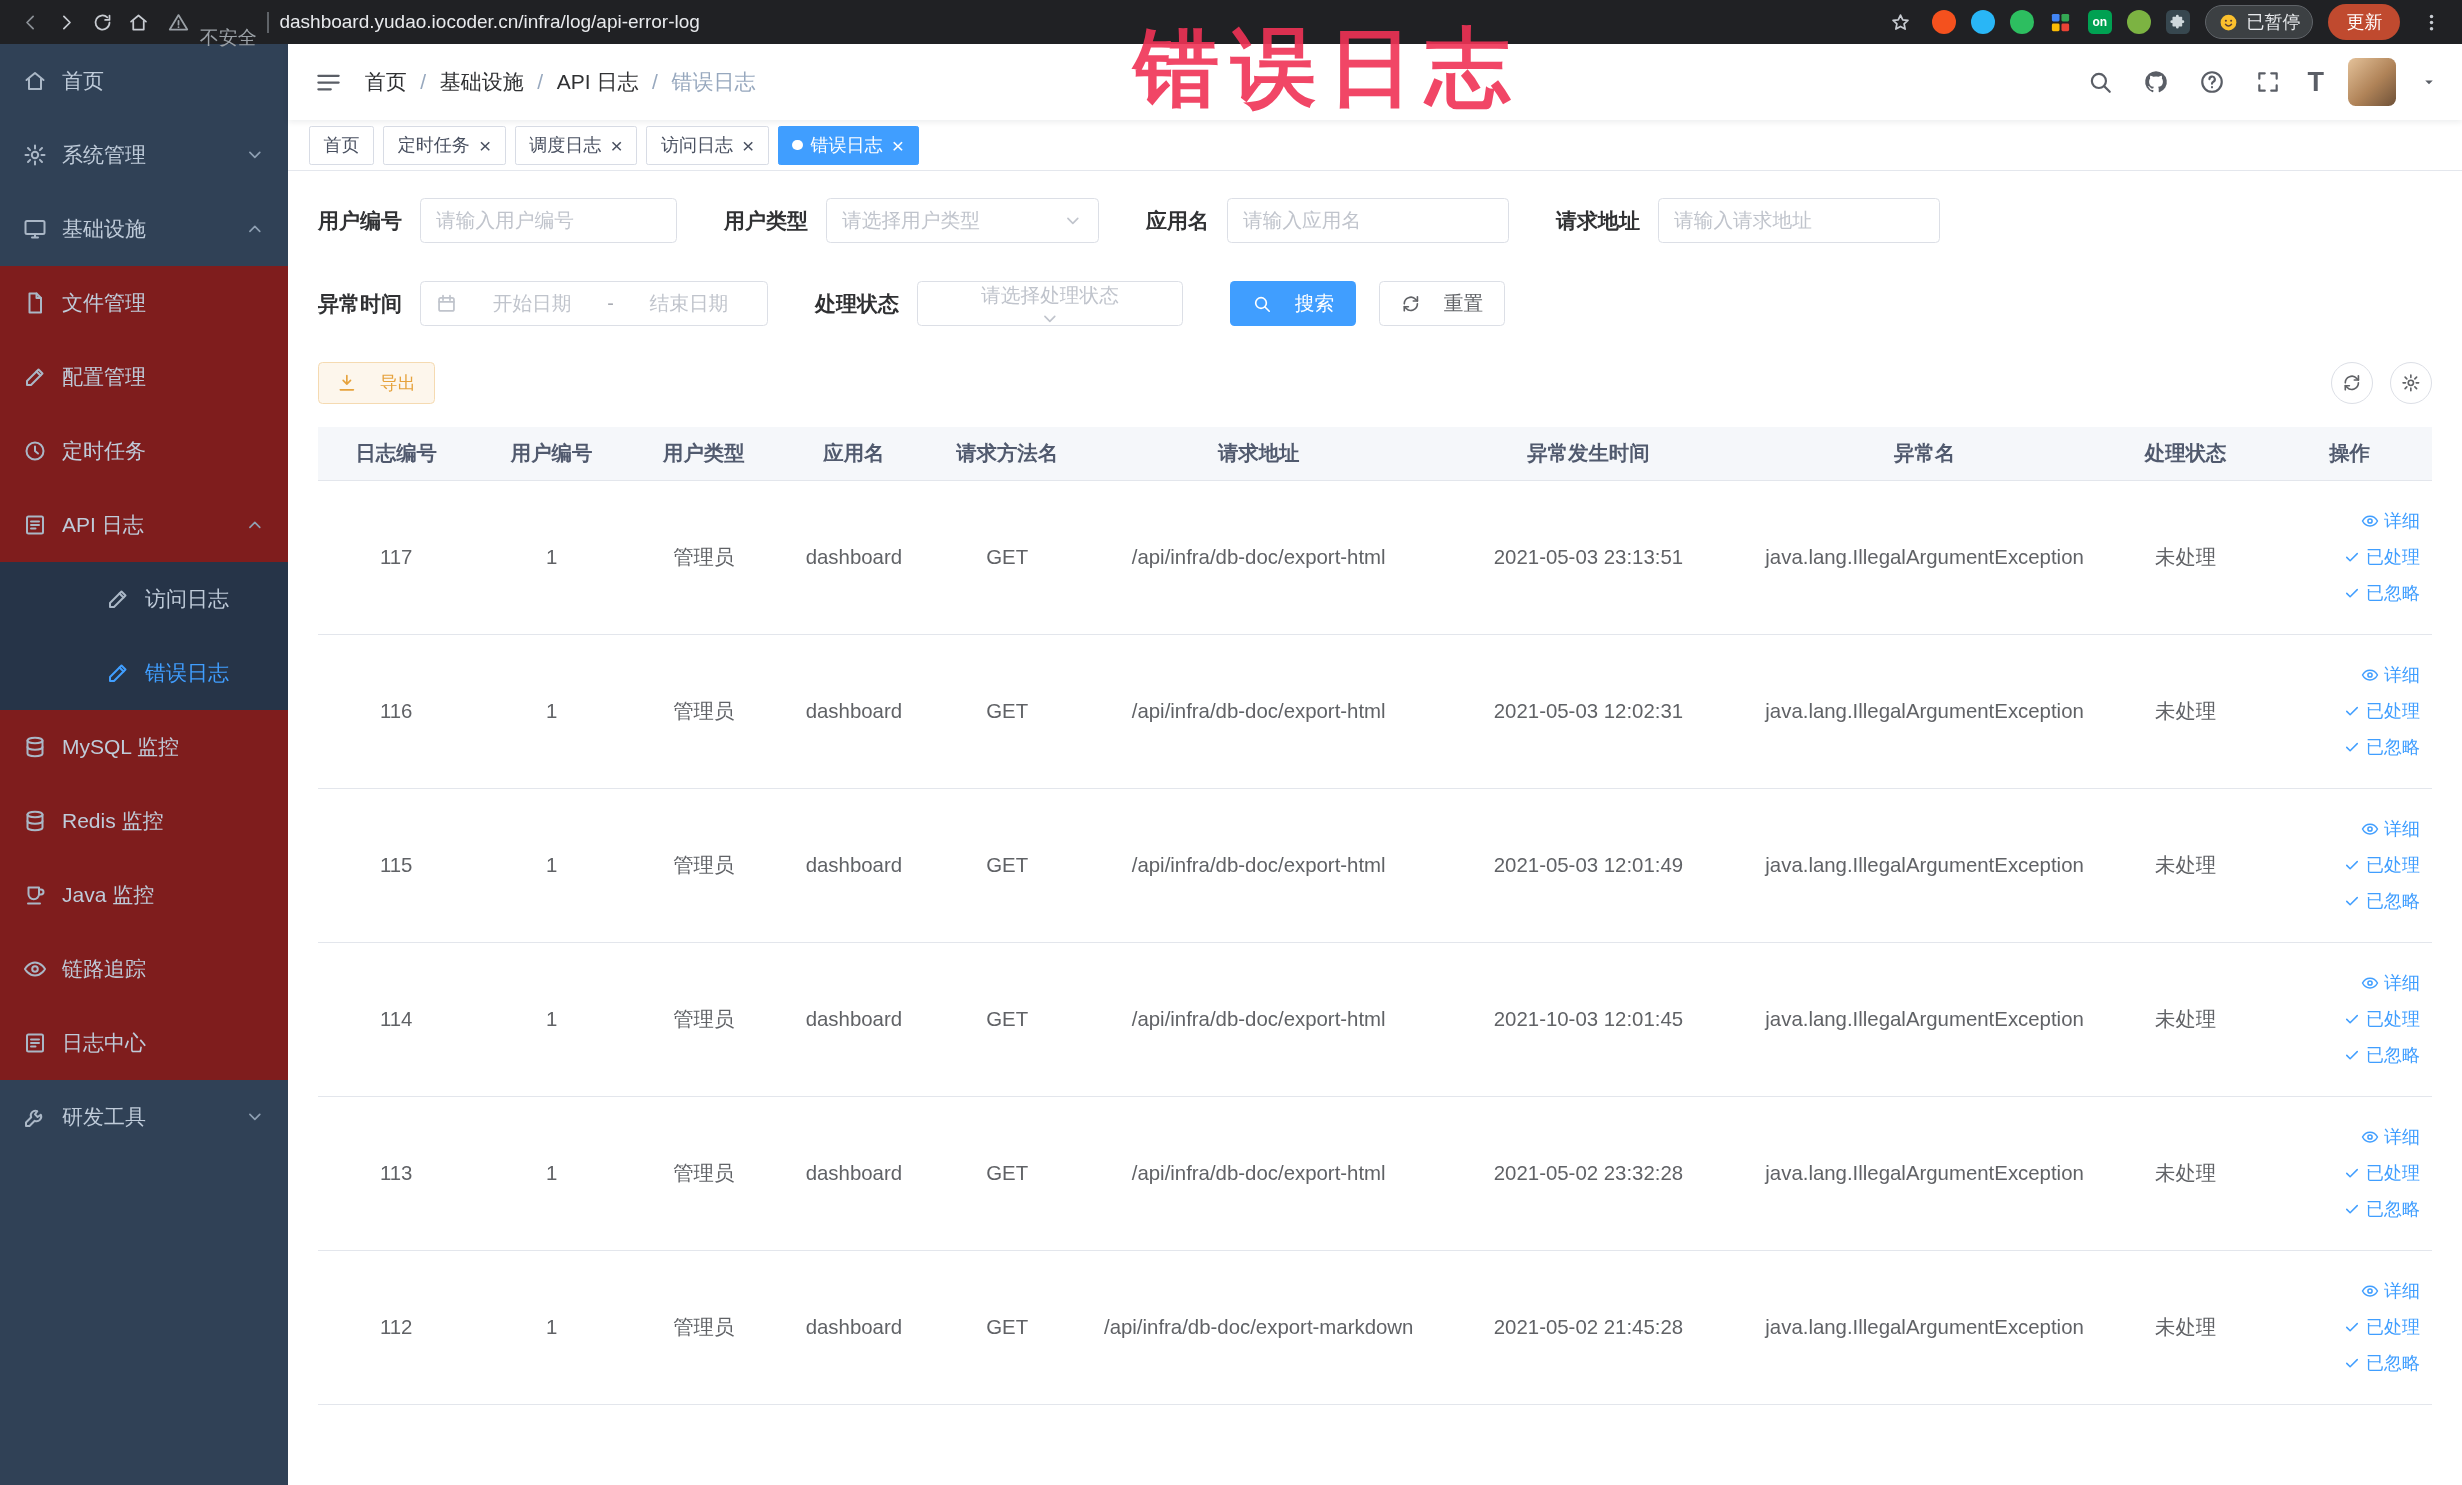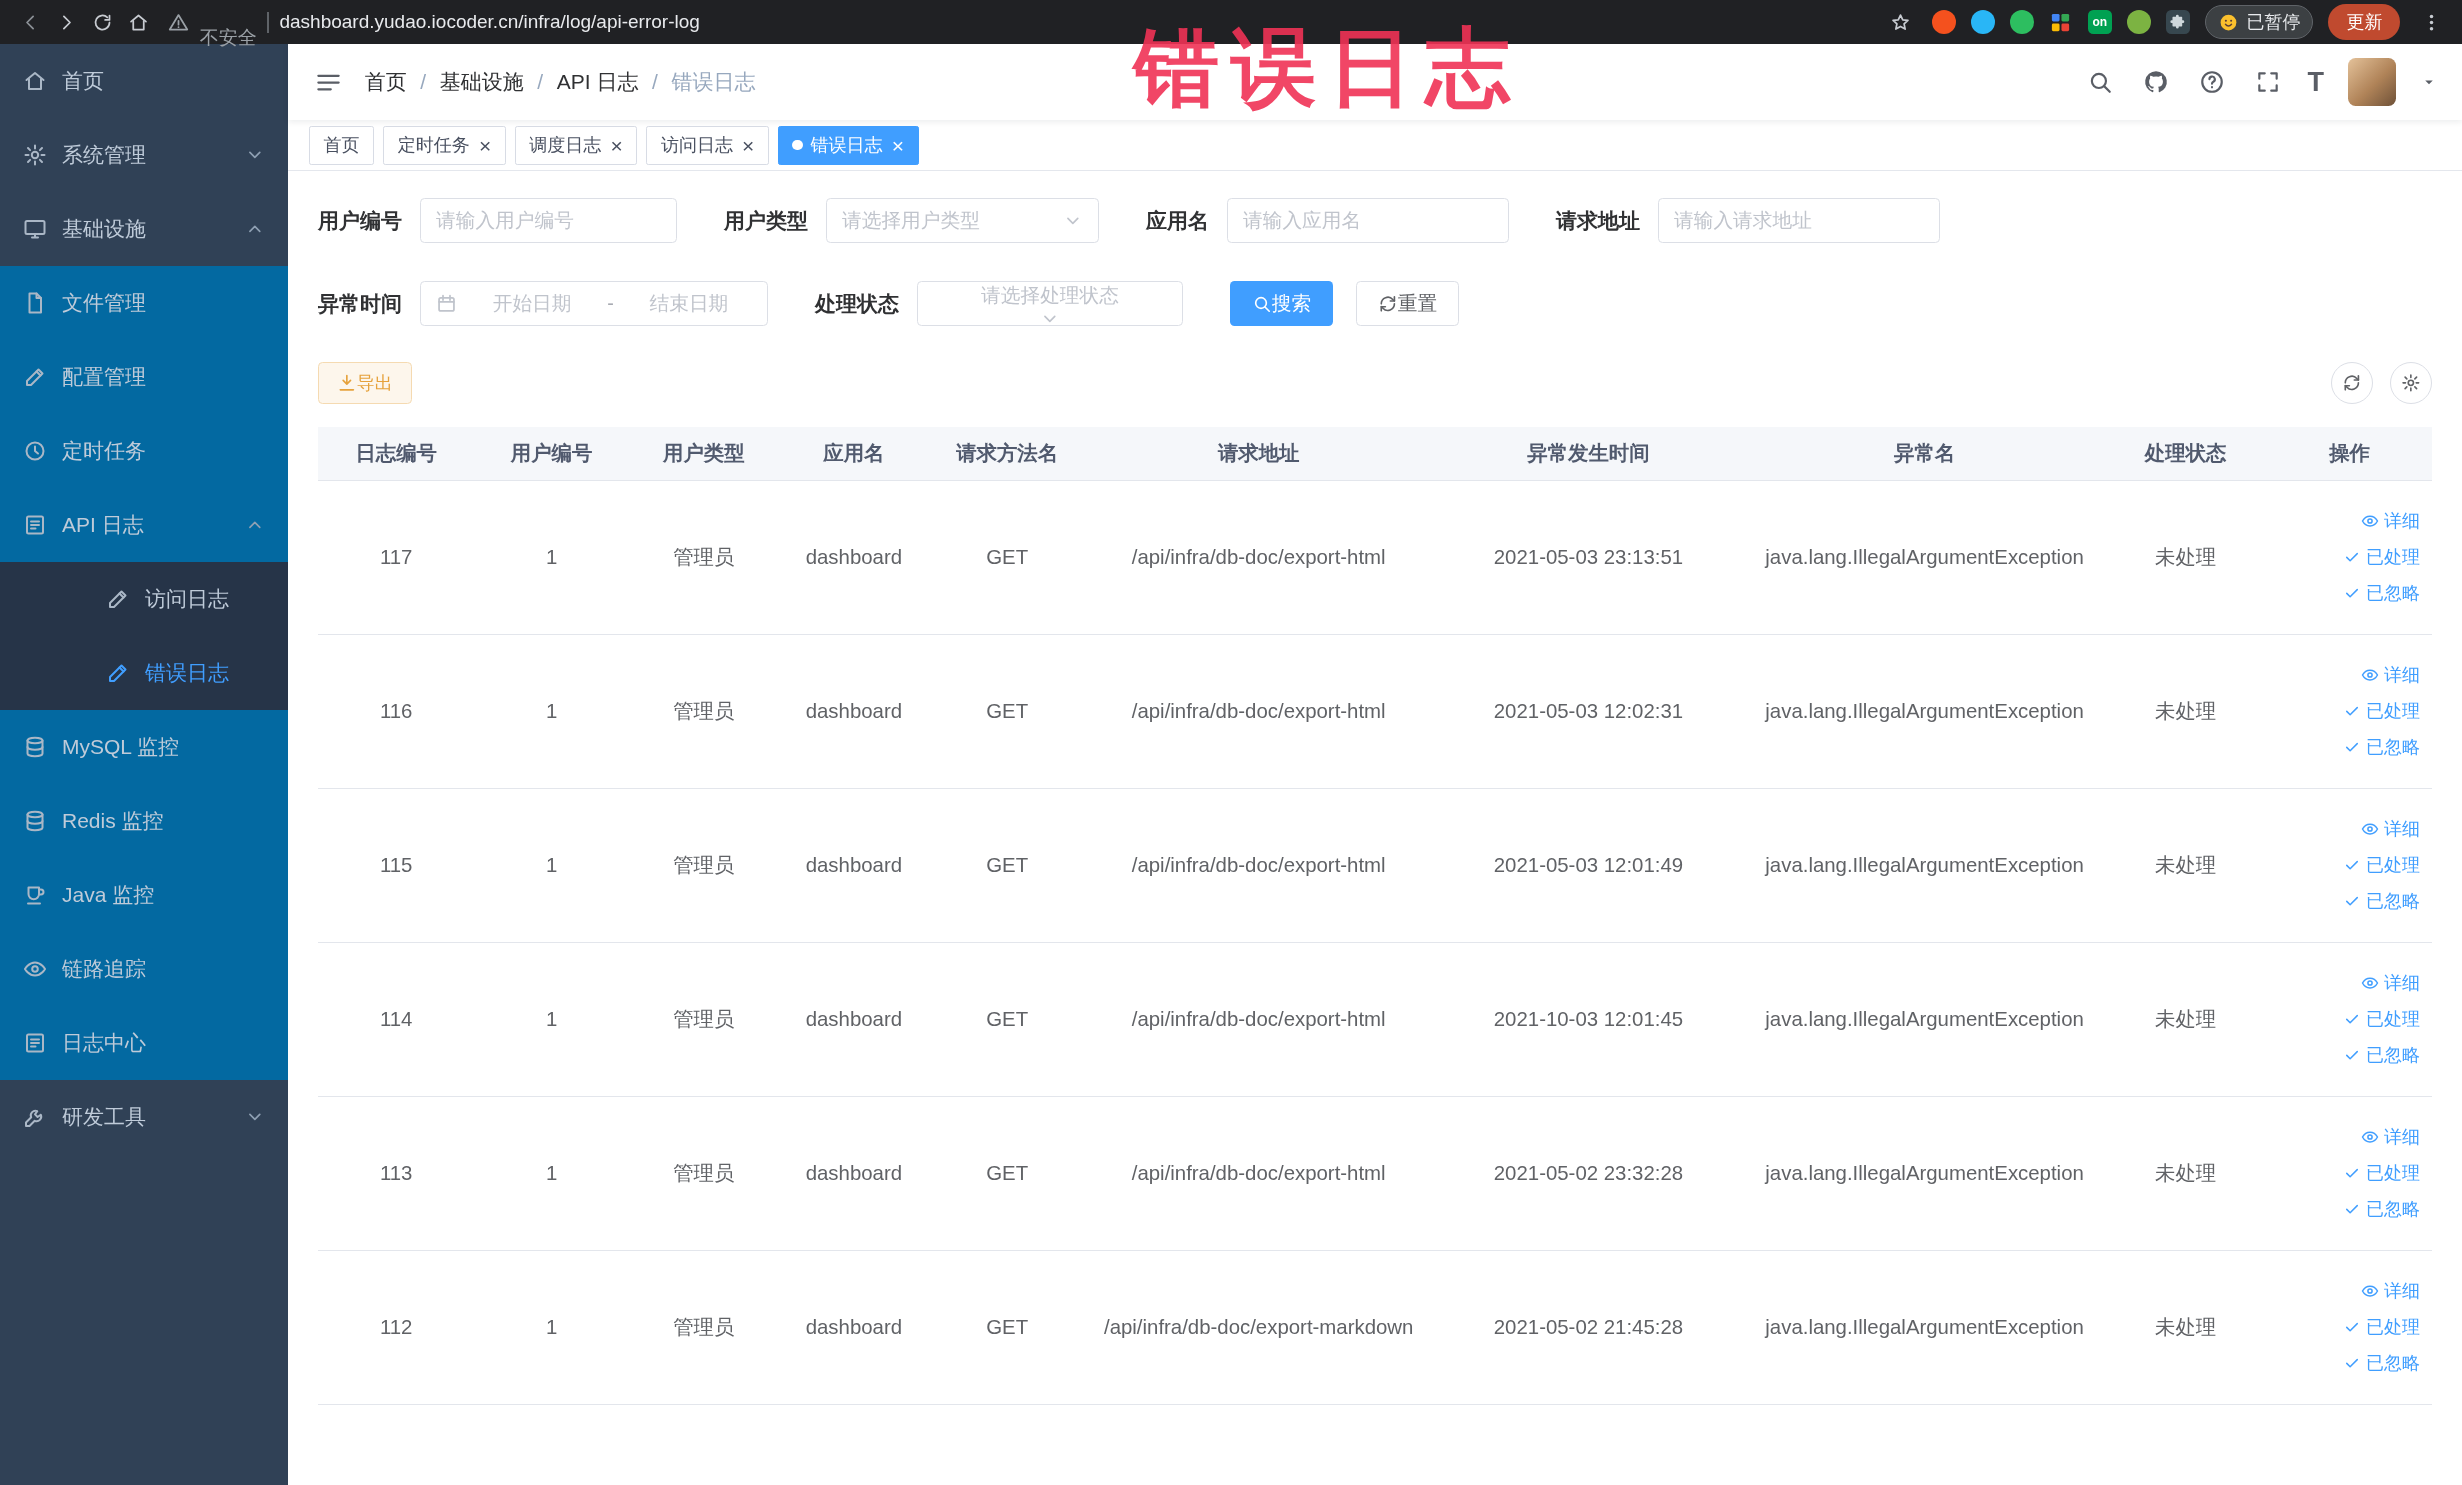--- a/index.html
+++ b/index.html
@@ -46,21 +46,21 @@
   .sidebar { width:288px; background:#304156; flex:0 0 auto; display:flex; flex-direction:column; }
   .logo { height:83px; display:flex; align-items:center; gap:16.7px; padding:0 23px; }
   .logo-img { width:50px; height:50px; flex:0 0 auto; }
   .logo-img svg { width:100%; height:100%; }
   .logo-title { color:#fff; font-size:23.5px; font-weight:700; white-space:nowrap; }
   .menu { flex:1; overflow:hidden; }
   .mi { height:74px; display:flex; align-items:center; gap:15px; padding:0 23px;
     color:#bfcbd9; font-size:21px; cursor:pointer; white-space:nowrap; }
   .mi .icon { width:24px; height:24px; color:#aab7c6; flex:0 0 auto; }
   .mi .arrow { margin-left:auto; width:19.7px; height:19.7px; color:#8fa0b3; }
-  .mi.d1 { background:#0369a1; }
+  .mi.d1 { background:#7f1d1d; }
   .mi.d2 { padding-left:106px; background:#263448; }
   .mi.active { color:#409EFF; }
   .mi.active .icon { color:#409EFF; }
 
   
   .main { flex:1; display:flex; flex-direction:column; min-width:0; background:#fff; }
 
   .navbar { height:76px; display:flex; align-items:center; padding:0 24px;
     box-shadow:0 1.5px 6px rgba(0,21,41,.08); position:relative; z-index:5; background:#fff; }
   .hamburger { width:33px; height:33px; color:#5a5e66; cursor:pointer; }
@@ -101,21 +101,21 @@
   .select { justify-content:space-between; cursor:pointer; }
   .select .ph { color:#c0c4cc; }
   .select .chev { width:19.7px; height:19.7px; color:#c0c4cc; }
   .range { gap:12px; cursor:pointer; }
   .range .icon { width:21px; height:21px; color:#c0c4cc; }
   .range .ph { color:#c0c4cc; flex:1; text-align:center; }
   .range .sep { color:#a8abb2; }
   .w340 { width:257px; } .w352 { width:266px;flex-direction:column; } .w360 { width:273px; }
   .w372 { width:282px; } .w460 { width:348px; }
 
-  .btn { height:45px; border-radius:4.5px; display:inline-flex; align-items:center; gap:0;
+  .btn { height:45px; border-radius:4.5px; display:inline-flex; align-items:center; gap:23px;
     font-size:19.7px; padding:0 21px; cursor:pointer; border:1.5px solid transparent;
     font-family:inherit; }
   .btn .icon { width:19.7px; height:19.7px; }
   .btn-primary { background:#409EFF; color:#fff; margin-right:23px; }
   .btn-default { background:#fff; border-color:#dcdfe6; color:#606266; }
   .btn-warning { background:#fdf6ec; border-color:#f5dab1; color:#e6a23c; height:42px;
     font-size:18px; padding:0 18px; }
 
   .toolbar { display:flex; align-items:center; }
   .toolbar-right { margin-left:auto; display:flex; gap:16.7px; }

